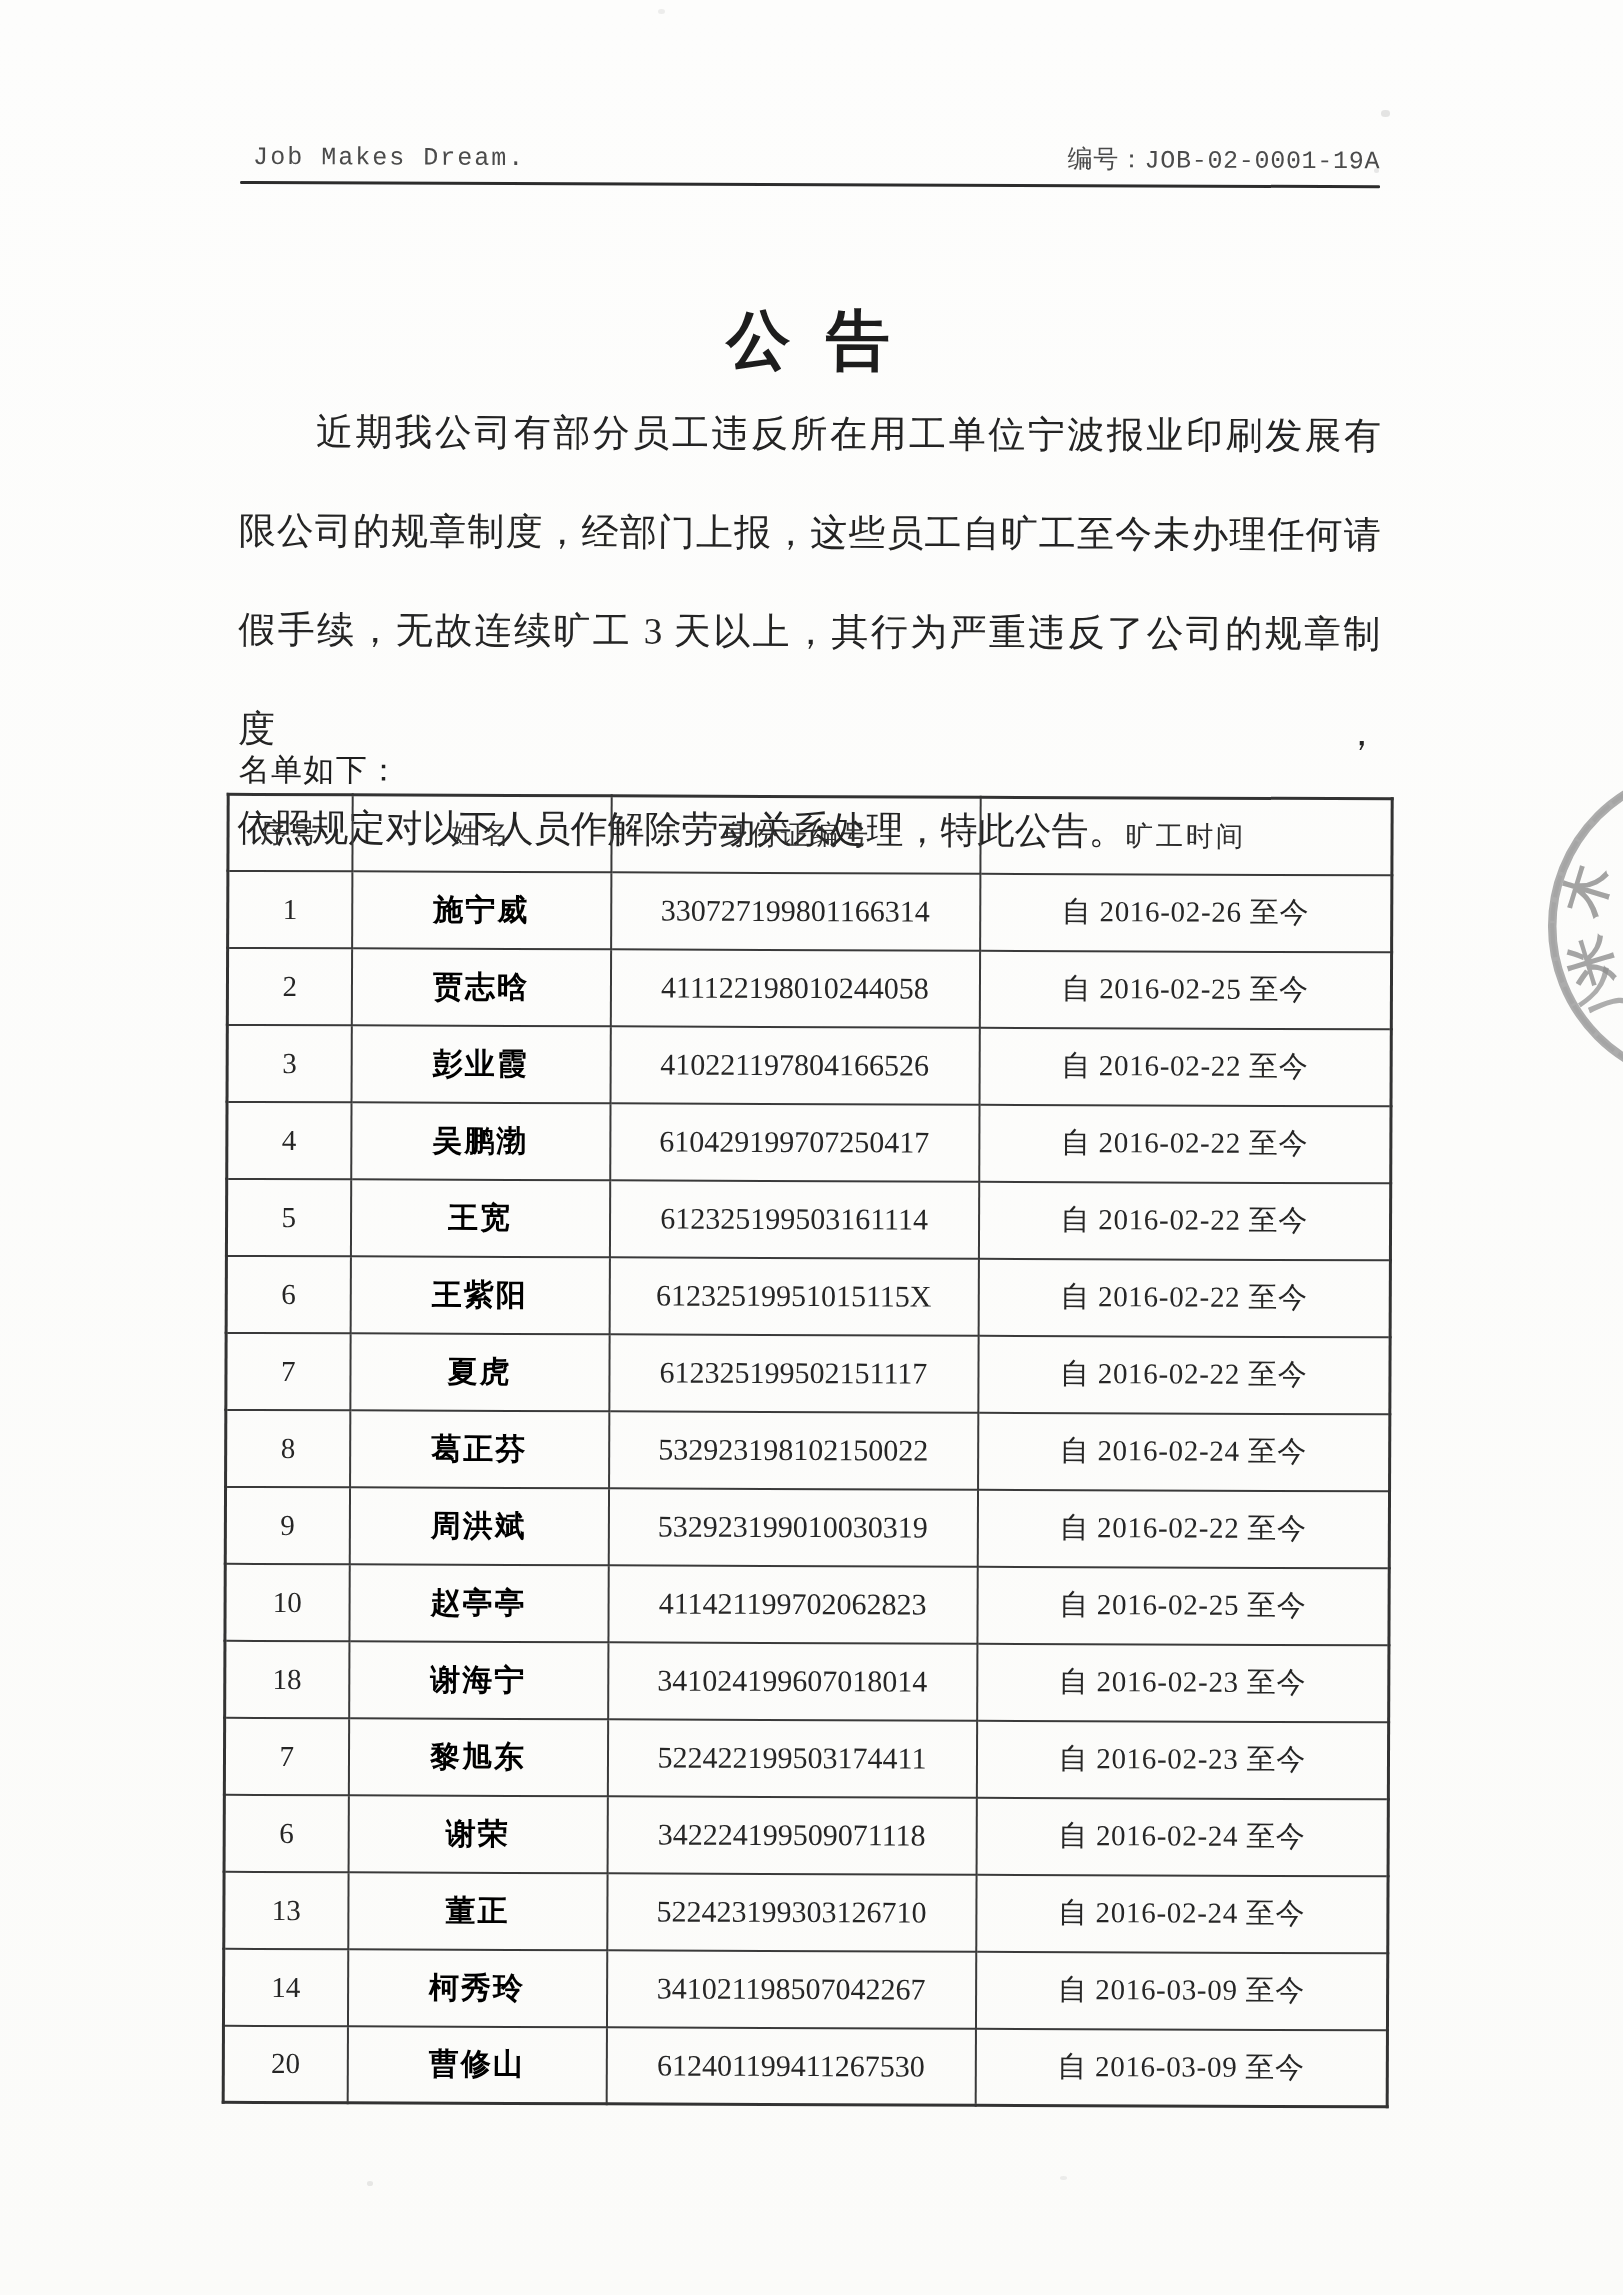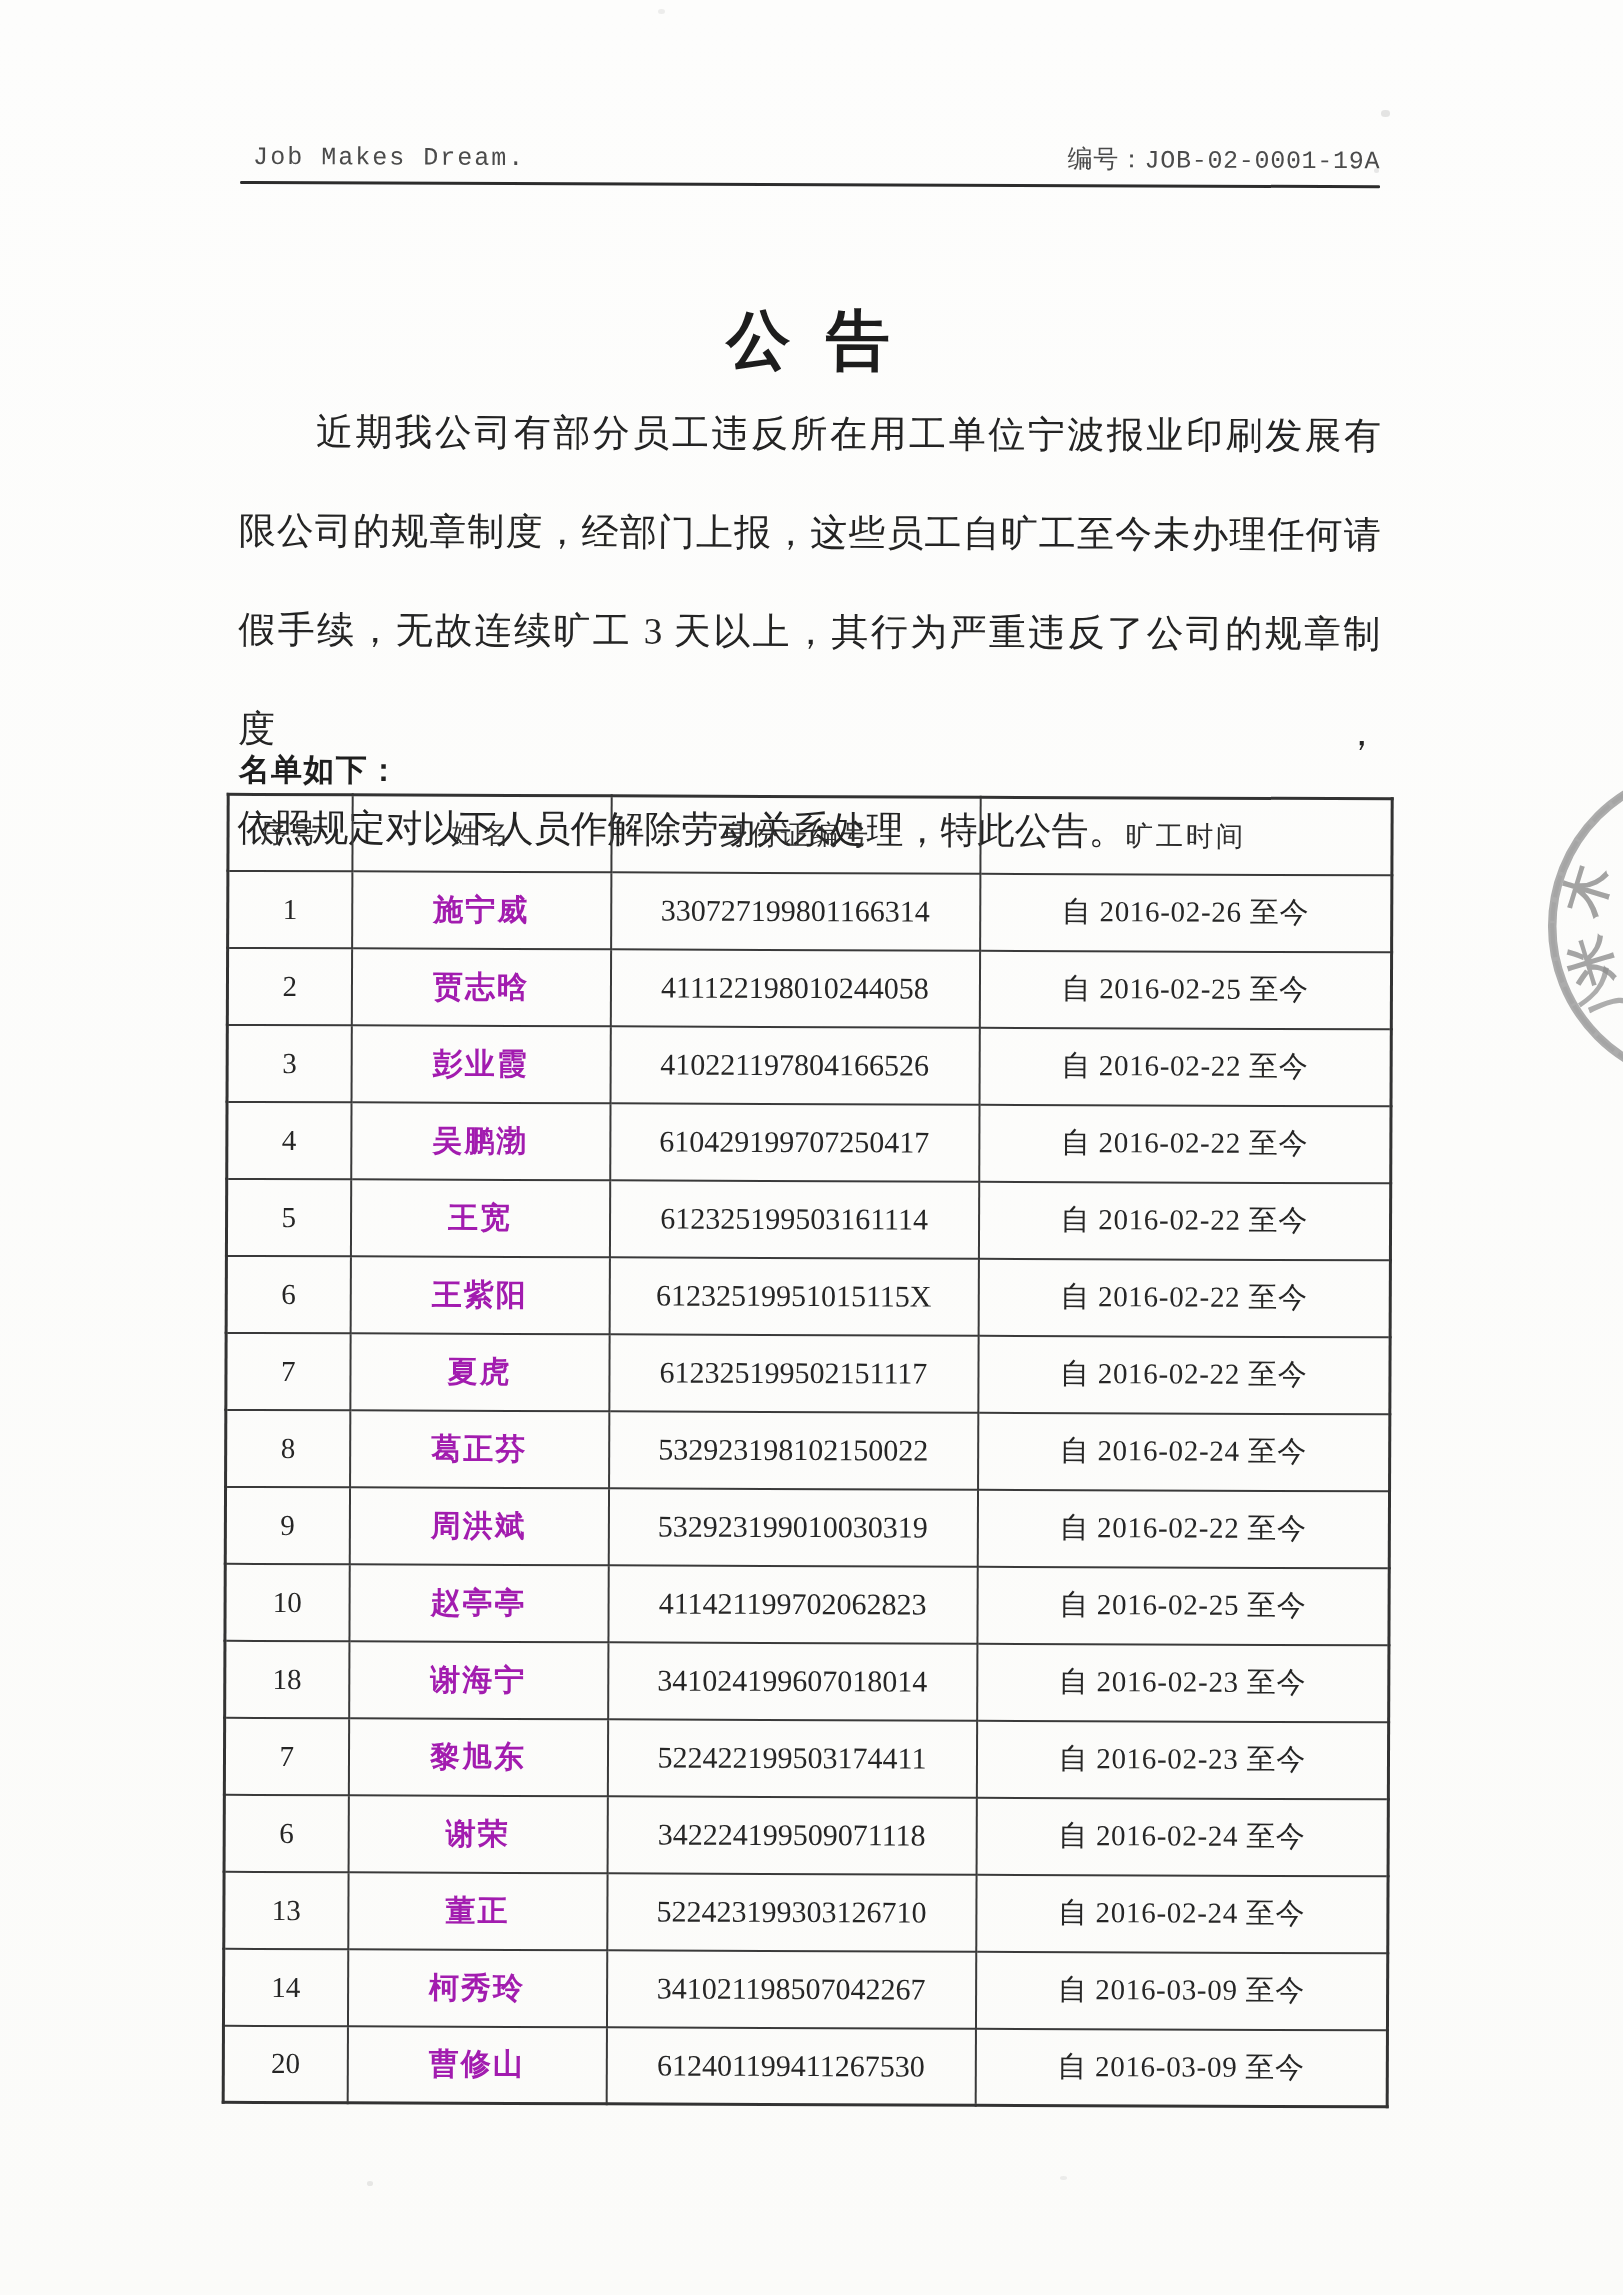--- a/index.html
+++ b/index.html
@@ -35,38 +35,38 @@
   
   .bodytext{
     position:absolute;left:240px;top:382px;width:1142px;
     font-size:37px;line-height:99px;color:#242424;
   }
   .bodyline{text-align:justify;}
   .jl{text-align-last:justify;}
   .indent{text-indent:77px;}
   .listlabel{
     position:absolute;left:241px;top:749px;
-    font-size:31px;font-weight:700;color:#1e1e1e;letter-spacing:1.3px;
+    font-size:31px;font-weight:400;color:#1e1e1e;letter-spacing:1.3px;
   }
   
   table.roster{
     position:absolute;left:229px;top:793px;width:1165px;
     border-collapse:collapse;table-layout:fixed;color:#262626;
     border:3.3px solid #333;
   }
   .roster th,.roster td{
     border:2px solid #3a3a3a;border-top-width:2.6px;border-bottom-width:2.6px;
     text-align:center;vertical-align:middle;padding:0;
     overflow:hidden;white-space:nowrap;
   }
   .roster thead tr{height:76px;}
   .roster tbody tr{height:77px;}
   .roster th{font-size:27.5px;font-weight:400;letter-spacing:2.6px;color:#2e2e2e;}
   .c-no{font-size:29px;}
-  .c-name{font-size:30px;font-weight:700;letter-spacing:2px;color:#a21caf;}
+  .c-name{font-size:30px;font-weight:700;letter-spacing:2px;color:#000000;}
   .c-id{font-size:30px;letter-spacing:0;}
   .c-time{font-size:29px;letter-spacing:0.7px;}
   
   .seal{position:absolute;left:1471px;top:746px;pointer-events:none;}
   
   .speck{position:absolute;background:#b5b5b5;border-radius:50%;}
 </style>
 </head>
 <body>
 

